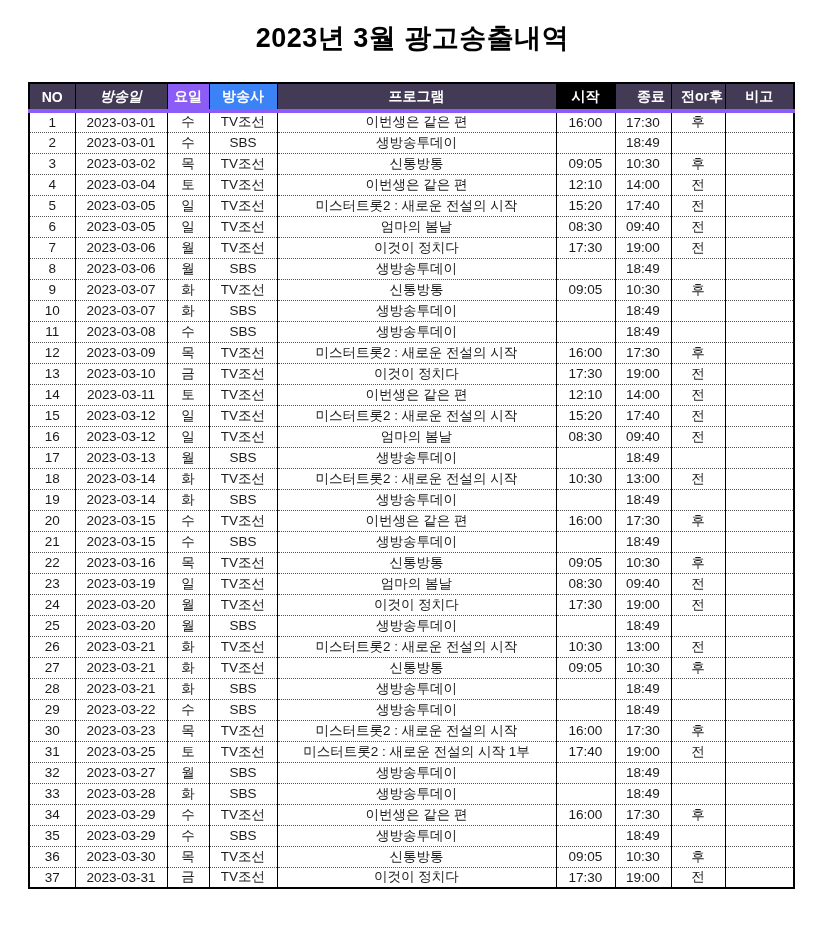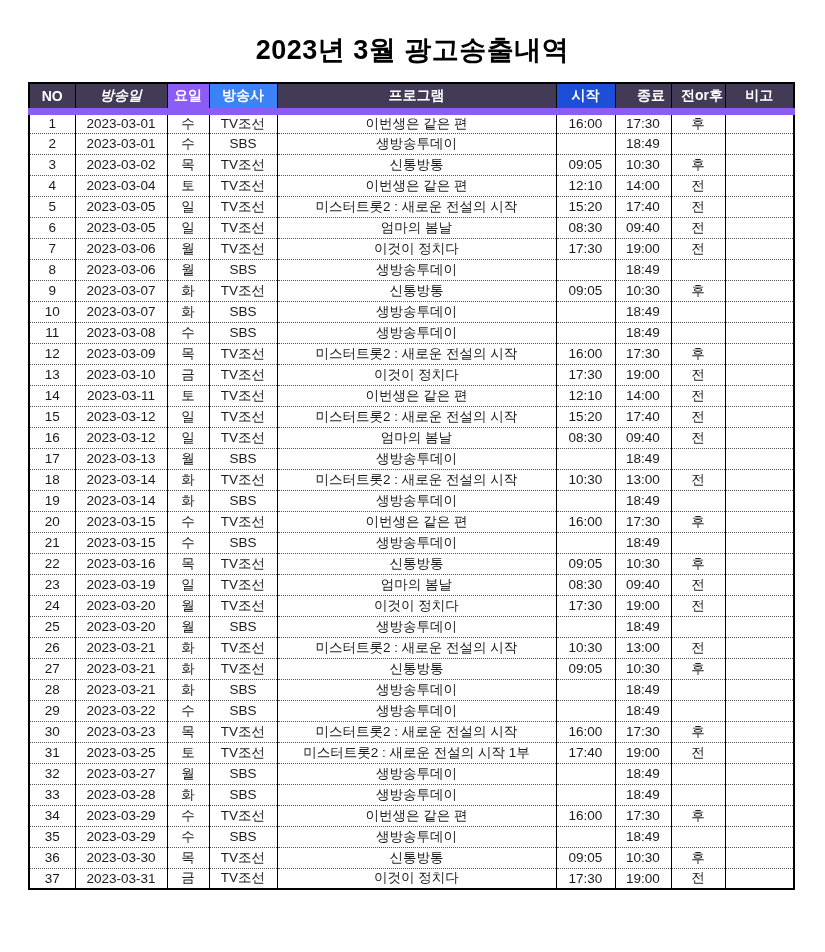--- a/index.html
+++ b/index.html
@@ -6,21 +6,21 @@
   html, body { background: #ffffff; }
   body {
     width: 825px;
     height: 952px;
     position: relative;
     font-family: "Liberation Sans", "DejaVu Sans", sans-serif;
     color: #111111;
   }
   .page-title {
     position: absolute;
-    top: 32px;
+    top: 20px;
     left: 0;
     width: 825px;
     text-align: center;
     font-size: 27px;
     font-weight: bold;
     letter-spacing: 0.5px;
     color: #000000;
   }
   table.broadcast-table {
     position: absolute;
@@ -32,21 +32,21 @@
     border: 2px solid #000000;
   }
   table.broadcast-table th {
     height: 28px;
     color: #ffffff;
     font-size: 14px;
     font-weight: bold;
     text-align: center;
     vertical-align: middle;
     border-left: 1px solid #000000;
-    border-bottom: 7px solid #8b5cf6;
+    border-bottom: 4px solid #8b5cf6;
     background: #433A55;
   }
   table.broadcast-table td {
     height: 21px;
     font-size: 13.5px;
     text-align: center;
     vertical-align: middle;
     color: #1a1a1a;
     border-left: 1px solid #000000;
     border-top: 1px dotted #555555;
@@ -74,21 +74,21 @@
       <col style="width:54px">
       <col style="width:69px">
   </colgroup>
   <thead>
     <tr>
       <th style="background: rgb(67, 58, 85); color: rgb(255, 255, 255);">NO</th>
       <th style="background: rgb(67, 58, 85); color: rgb(255, 255, 255); font-style: italic;">방송일</th>
       <th style="background: #8b5cf6; color: rgb(255, 255, 255);">요일</th>
       <th style="background: #3b82f6; color: rgb(255, 255, 255);">방송사</th>
       <th style="background: rgb(67, 58, 85); color: rgb(255, 255, 255); margin-top: 28px;">프로그램</th>
-      <th style="background: #1d4ed8; color: rgb(255, 255, 255);">시작</th>
+      <th style="background: #000000; color: rgb(255, 255, 255);">시작</th>
       <th style="background: rgb(67, 58, 85); color: rgb(255, 255, 255); padding-left: 16px;">종료</th>
       <th style="background: rgb(67, 58, 85); color: rgb(255, 255, 255); padding-left: 8px;">전or후</th>
       <th style="background: rgb(67, 58, 85); color: rgb(255, 255, 255);">비고</th>
     </tr>
   </thead>
   <tbody>
       <tr>
         <td>1</td>
         <td>2023-03-01</td>
         <td>수</td>

